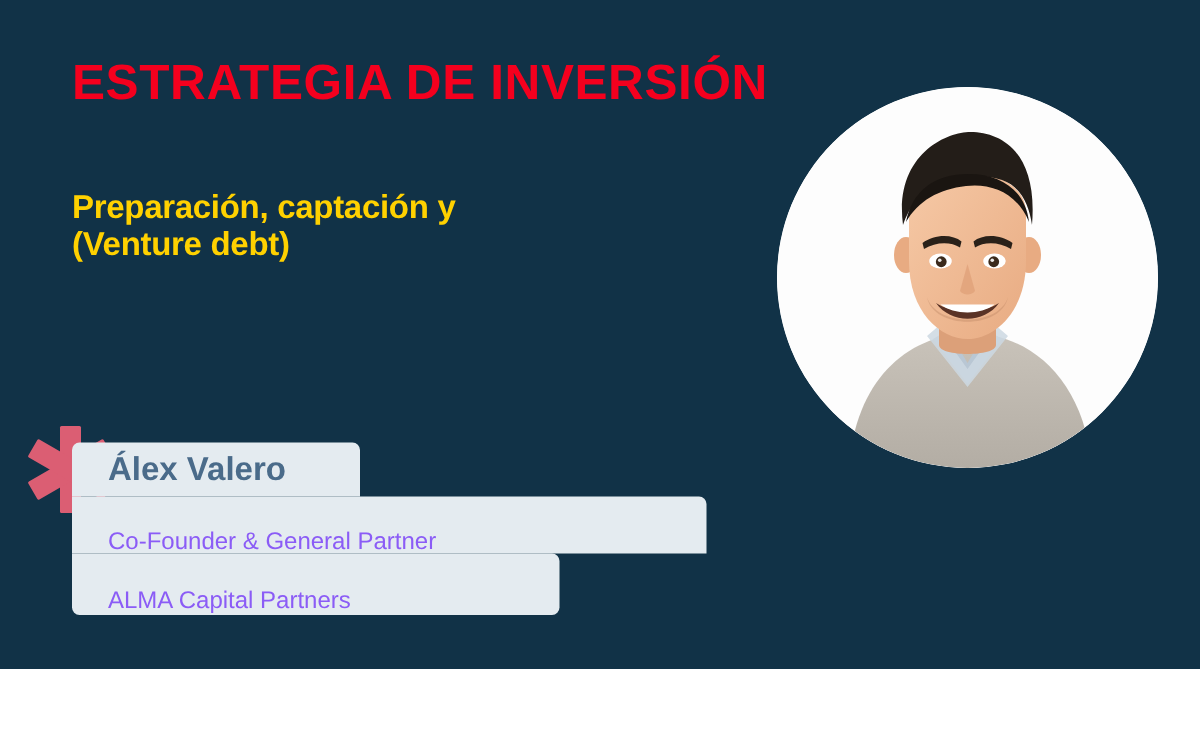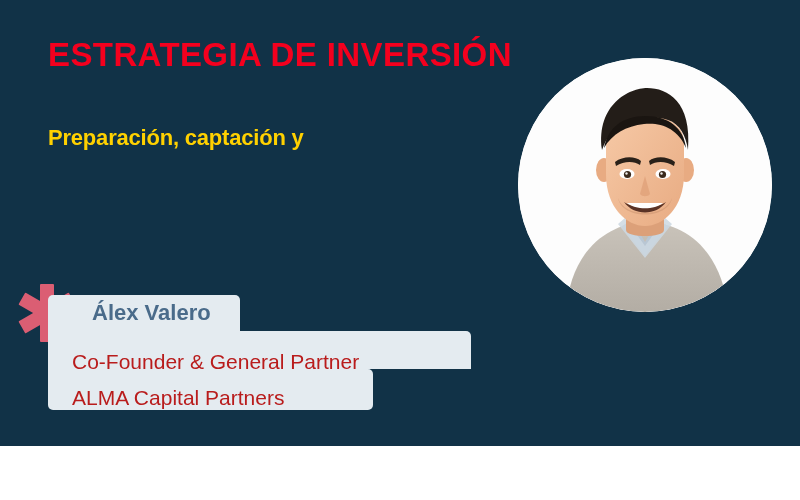--- a/index.html
+++ b/index.html
@@ -89,27 +89,26 @@
     width: 325px; height: 41px;
     border-radius: 0 5px 5px 5px;
     align-items: flex-end;
   }
   .speaker-name {
     padding-left: 24px;
     font-size: 22px;
     font-weight: 700;
     color: #4A6B8A;
     white-space: nowrap;
-    margin-left: 20px;
   }
   .speaker-role, .speaker-company {
     padding-left: 24px;
-    font-size: 21px;
+    font-size: 16px;
     font-weight: 400;
-    color: #b91c1c;
+    color: #8b5cf6;
     white-space: nowrap;
     margin-top: 24px;
   }
 
   
   .footer {
     position: absolute;
     left: 0; top: 446px;
     width: 800px; height: 54px;
     background: #ffffff;
@@ -121,20 +120,21 @@
 <body>
 
 <div id="poster">
 
   <div class="hero">
 
     <div class="headline">ESTRATEGIA DE INVERSIÓN</div>
 
     <div class="subtitle">
       <div>Preparación, captación y</div>
+      <div>(Venture debt)</div>
     </div>
 
     <div class="portrait">
       <svg viewBox="0 0 254 254" xmlns="http://www.w3.org/2000/svg">
         <defs>
           <clipPath id="circ">
               <circle cx="127" cy="127" r="127"></circle>
             </clipPath>
           <linearGradient id="sweater" x1="0" y1="0" x2="0" y2="1">
             <stop offset="0%" stop-color="#c9c3ba"></stop>

